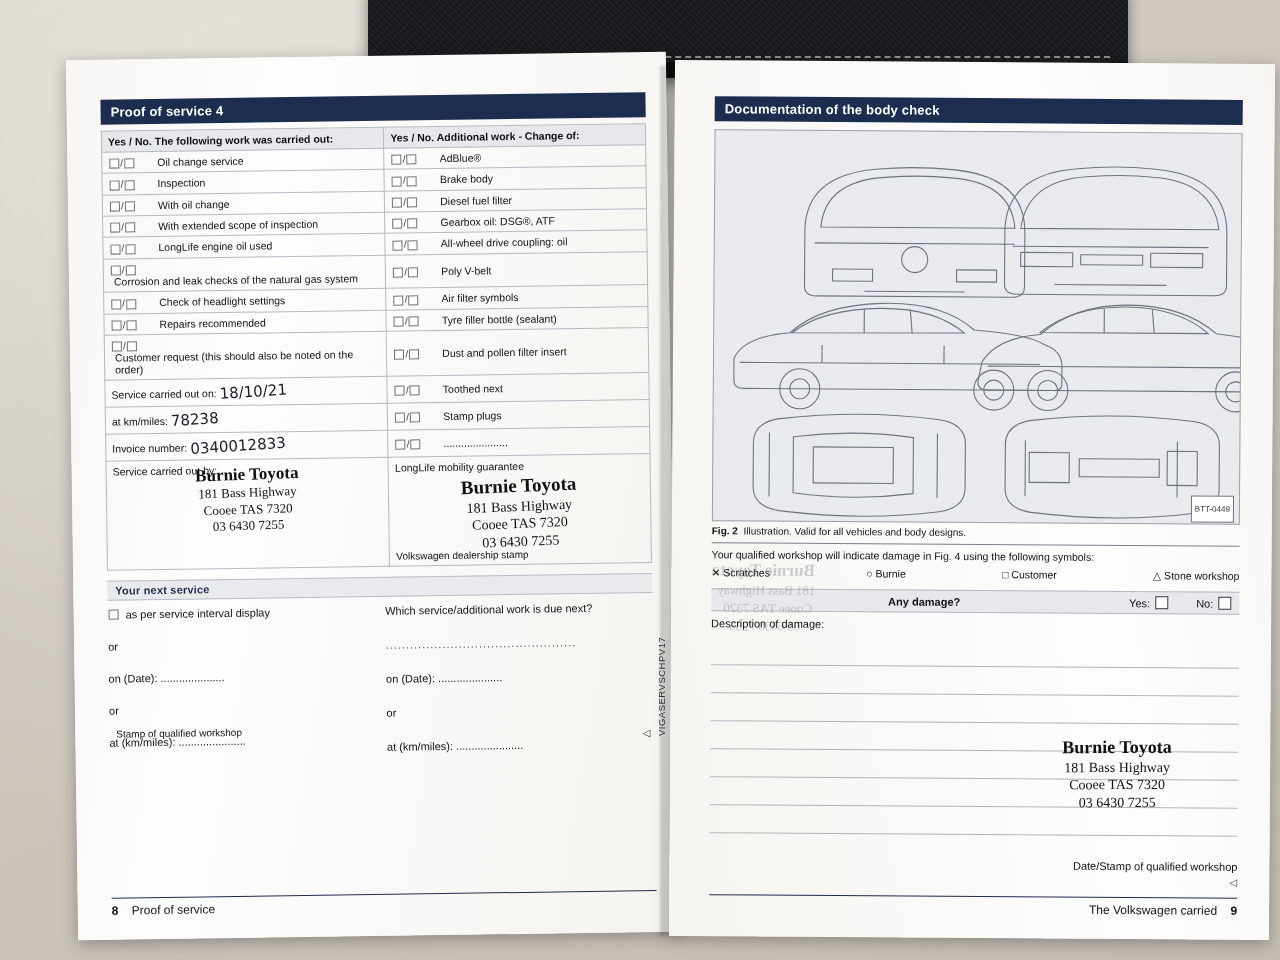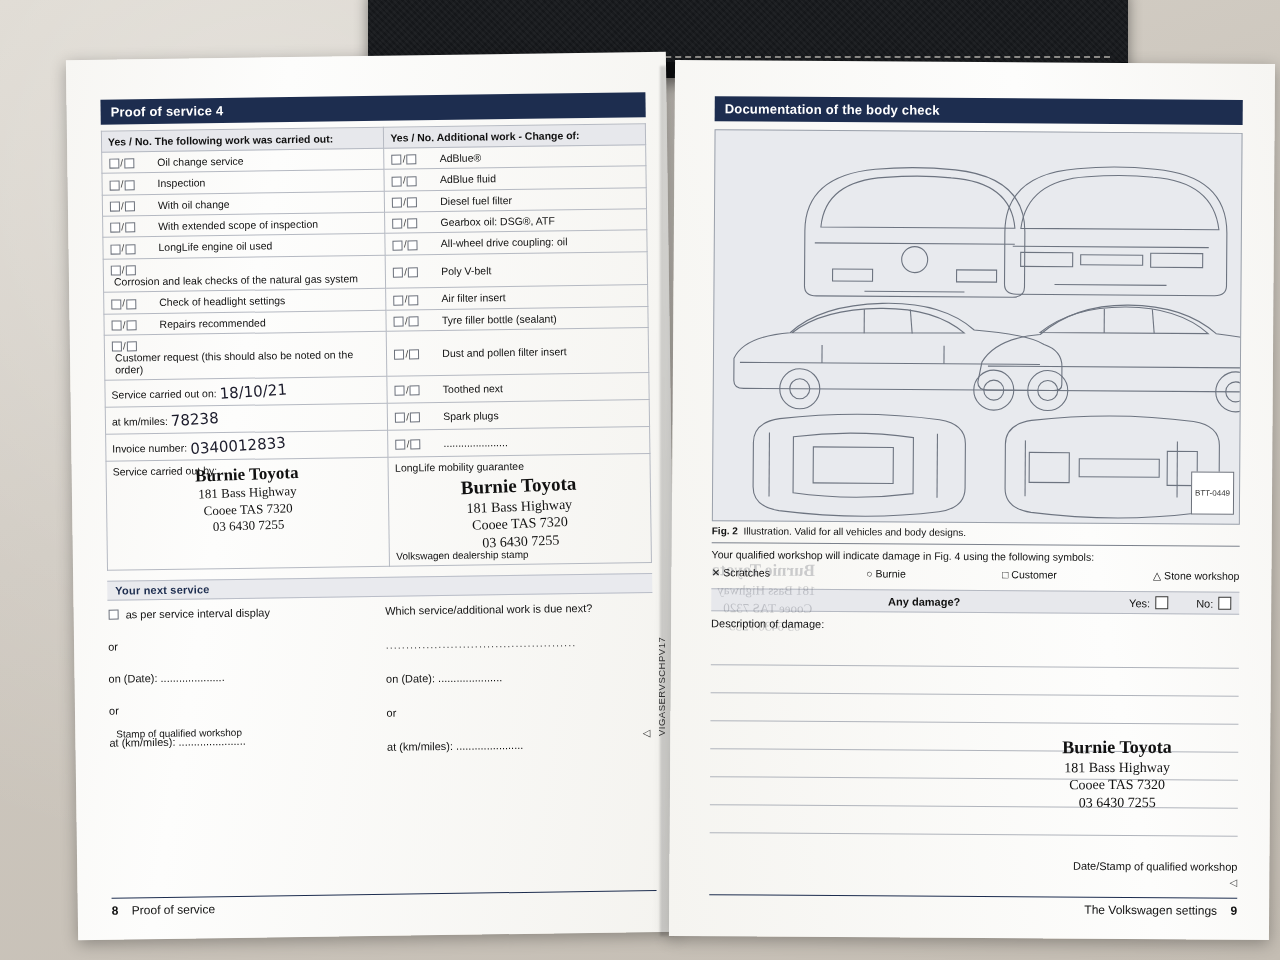--- a/index.html
+++ b/index.html
@@ -85,22 +85,22 @@
     position:absolute;left:34px;bottom:22px;width:545px;
     border-top:1.5px solid #1d2d4f;padding-top:5px;font-size:12px;color:#111;
   }
   .footer .num{font-weight:bold;margin-right:10px;}
 
   
   .rp{position:absolute;left:40px;top:36px;width:528px;font-size:11px;color:#111;}
   .figbox{border:1px solid #9aa0aa;background:#e8eaee;height:390px;margin-top:8px;position:relative;}
   .figcap{font-size:10px;margin-top:4px;}
   .figcap b{color:#111;}
-  .codebox{position:absolute;right:5px;bottom:9px;font-size:8px;border:1px solid #6c717b;
-    background:#fff;padding:16px 3px;color:#333;}
+  .codebox{position:absolute;right:5px;bottom:1px;font-size:8px;border:1px solid #6c717b;
+    background:#fff;padding:8px 3px;color:#333;}
   .symbols{display:flex;justify-content:space-between;margin-top:6px;font-size:10.5px;}
   .dmgbar{display:flex;align-items:center;background:#e7e8ec;border-top:1px solid #b5b9c2;
     border-bottom:1px solid #b5b9c2;padding:4px 8px;margin-top:10px;font-size:11px;}
   .dmgbar .lbl{font-weight:bold;flex:1;text-align:center;}
   .cb2{display:inline-block;width:11px;height:11px;border:1.4px solid #333;background:#fff;
       vertical-align:middle;margin-left:5px;}
   .ruled{margin-top:8px;}
   .ruled .line{border-bottom:1px solid #b0b4bc;height:27px;}
   .stamp-right{position:absolute;right:6px;top:96px;width:230px;text-align:center;}
   .ghost{
@@ -156,21 +156,21 @@
           </td>
         </tr>
 
         <tr>
           <td>
             <span class="ynbox"><span class="cb"></span>/<span class="cb"></span></span>
             <span class="itemtxt">Inspection</span>
           </td>
           <td>
             <span class="ynbox"><span class="cb"></span>/<span class="cb"></span></span>
-            <span class="itemtxt">AdBlue fluid</span>
+            <span class="itemtxt">Brake body</span>
           </td>
         </tr>
 
         <tr>
           <td>
             <span class="ynbox"><span class="cb"></span>/<span class="cb"></span></span>
             <span class="itemtxt">With oil change</span>
           </td>
           <td>
             <span class="ynbox"><span class="cb"></span>/<span class="cb"></span></span>
@@ -211,21 +211,21 @@
           </td>
         </tr>
 
         <tr>
           <td>
             <span class="ynbox"><span class="cb"></span>/<span class="cb"></span></span>
             <span class="itemtxt">Check of headlight settings</span>
           </td>
           <td>
             <span class="ynbox"><span class="cb"></span>/<span class="cb"></span></span>
-            <span class="itemtxt">Air filter insert</span>
+            <span class="itemtxt">Air filter symbols</span>
           </td>
         </tr>
 
         <tr>
           <td>
             <span class="ynbox"><span class="cb"></span>/<span class="cb"></span></span>
             <span class="itemtxt">Repairs recommended</span>
           </td>
           <td>
             <span class="ynbox"><span class="cb"></span>/<span class="cb"></span></span>
@@ -255,21 +255,21 @@
           </td>
         </tr>
 
         <tr>
           <td>
             <span>at km/miles:</span>
             <span class="hand">78238</span>
           </td>
           <td>
             <span class="ynbox"><span class="cb"></span>/<span class="cb"></span></span>
-            <span class="itemtxt">Spark plugs</span>
+            <span class="itemtxt">Stamp plugs</span>
           </td>
         </tr>
 
         <tr>
           <td>
             <span>Invoice number:</span>
             <span class="hand">0340012833</span>
           </td>
           <td>
             <span class="ynbox"><span class="cb"></span>/<span class="cb"></span></span>
@@ -470,17 +470,17 @@
       <div style="text-align:right;margin-top:24px;font-size:11px;">Date/Stamp of qualified workshop</div>
       <div class="tri" style="text-align:right;margin-top:4px;">◁</div>
     </div>
 
     <div class="ghost" style="left:40px;top:500px;font-size:17px;font-weight:bold;">Burnie Toyota</div>
     <div class="ghost" style="left:46px;top:522px;font-size:13px;">181 Bass Highway</div>
     <div class="ghost" style="left:52px;top:540px;font-size:13px;">Cooee TAS 7320</div>
     <div class="ghost" style="left:58px;top:558px;font-size:13px;">03 6430 7255</div>
 
     <div class="footer-r">
-      <span>The Volkswagen settings</span>
+      <span>The Volkswagen carried</span>
       <span class="num">9</span>
     </div>
   </div>
 </div>
 
 </body></html>

